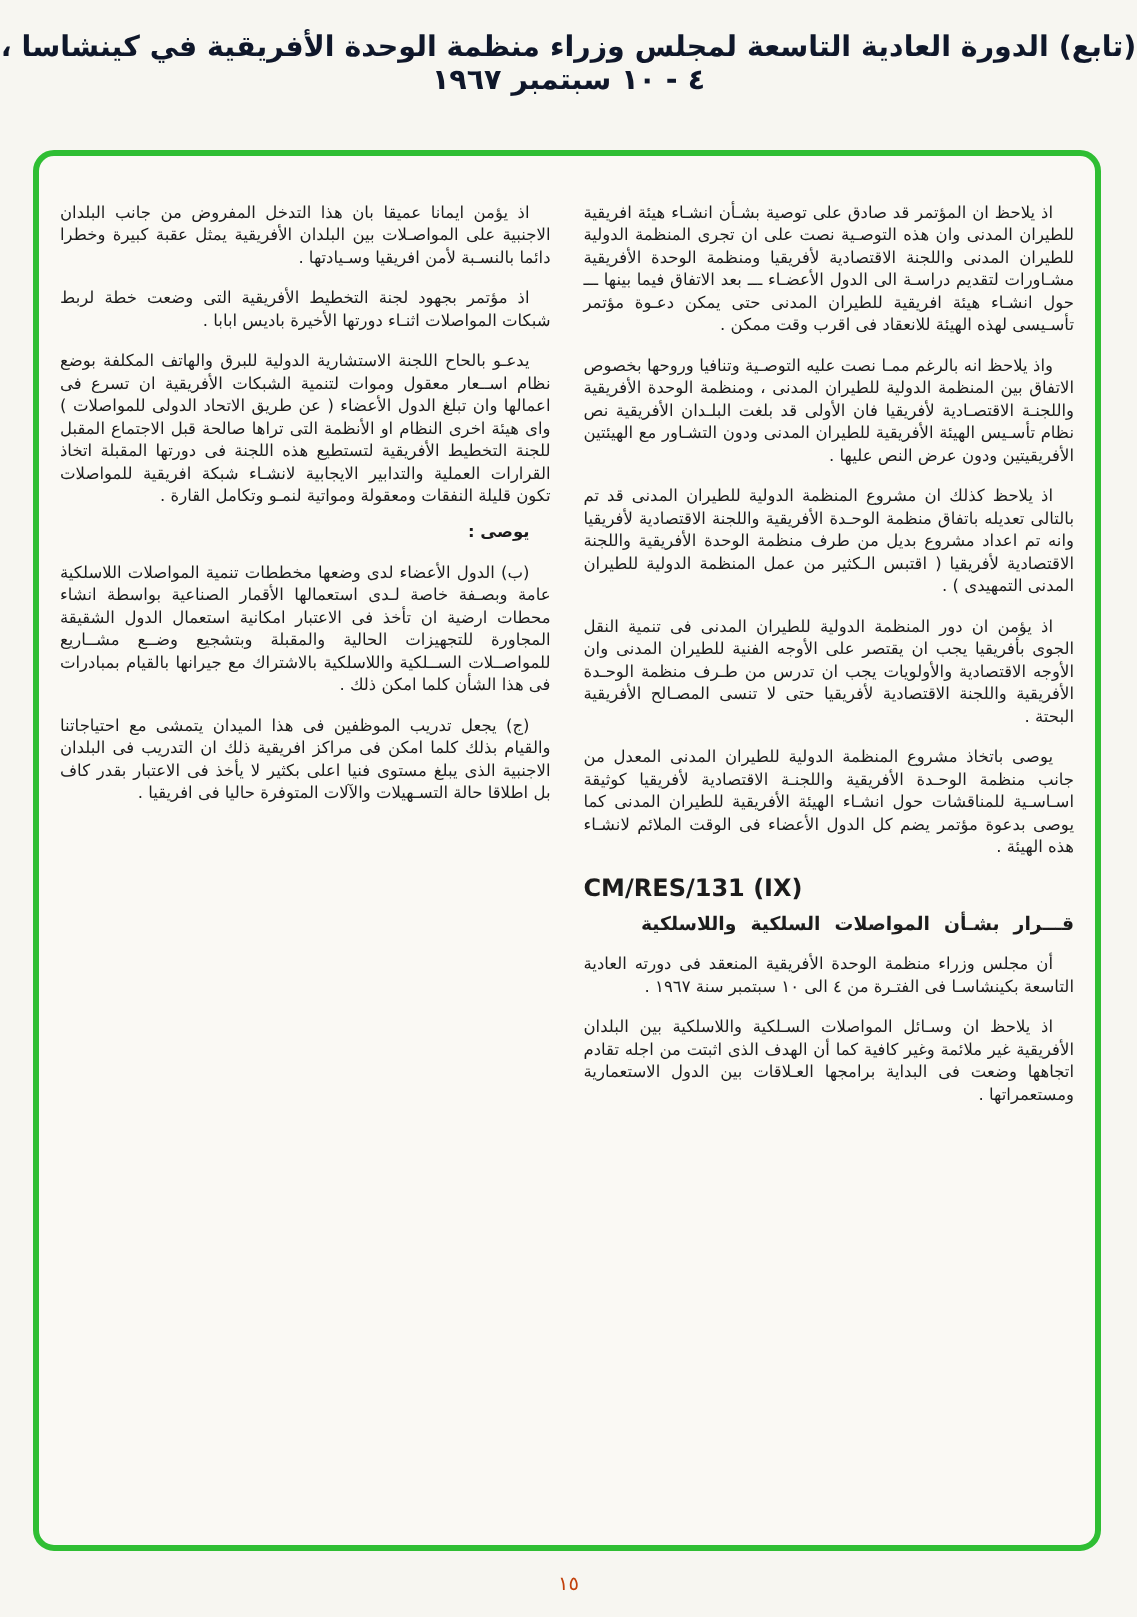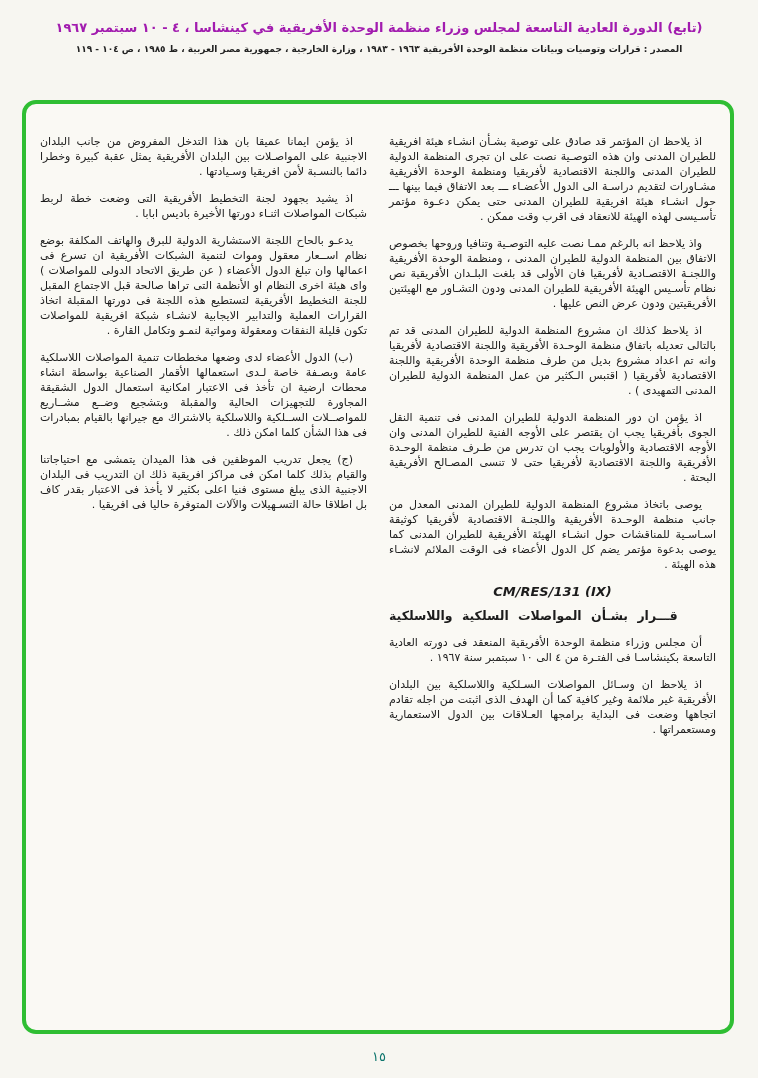--- a/index.html
+++ b/index.html
@@ -14,23 +14,23 @@
     color: #1c1c1c;
     position: relative;
     overflow: hidden;
   }
   .header {
     direction: rtl;
     text-align: center;
     padding-top: 20px;
   }
   .header-title {
-    font-size: 13px;
+    font-size: 19px;
     font-weight: bold;
-    color: #a21caf;
+    color: #0f172a;
   }
   .header-source {
     font-size: 9px;
     font-weight: bold;
     margin-top: 9px;
     color: #222;
   }
   .frame {
     position: absolute;
     left: 22px;
@@ -56,76 +56,75 @@
     text-align: justify;
     font-size: 11px;
     line-height: 15px;
   }
   .col p {
     margin: 12px 0 9px 0;
     text-indent: 14px;
   }
   .res-code {
     direction: ltr;
-    text-align: center;
+    text-align: left;
     font-weight: bold;
-    font-size: 13px;
+    font-size: 16px;
     margin: 16px 0 12px 0;
     text-indent: 0 !important;
-    font-style: italic;
   }
   .res-title {
     font-weight: bold;
     font-size: 12.5px;
-    text-align: left;
+    text-align: right;
     word-spacing: 5px;
     margin: 0 0 12px 0 !important;
     text-indent: 0 !important;
   }
   .recommends {
     font-weight: bold;
     margin: 4px 0 9px 0 !important;
   }
   .page-number {
     position: absolute;
     bottom: 14px;
     left: 0;
     width: 100%;
     text-align: center;
     font-size: 13px;
-    color: #0f766e;
+    color: #c2410c;
   }
 </style>
 </head>
 <body>
 
 <div class="header">
   <div class="header-title">(تابع) الدورة العادية التاسعة لمجلس وزراء منظمة الوحدة الأفريقية في كينشاسا ، ٤ - ١٠ سبتمبر ١٩٦٧</div>
-  <div class="header-source">المصدر : قرارات وتوصيات وبيانات منظمة الوحدة الأفريقية ١٩٦٣ - ١٩٨٣ ، وزارة الخارجية ، جمهورية مصر العربية ، ط ١٩٨٥ ، ص ١٠٤ - ١١٩</div>
 </div>
 
 <div class="frame">
   <div class="columns">
 
     <div class="col">
       <p>اذ يلاحظ ان المؤتمر قد صادق على توصية بشـأن انشـاء هيئة افريقية للطيران المدنى وان هذه التوصـية نصت على ان تجرى المنظمة الدولية للطيران المدنى واللجنة الاقتصادية لأفريقيا ومنظمة الوحدة الأفريقية مشـاورات لتقديم دراسـة الى الدول الأعضـاء ـــ بعد الاتفاق فيما بينها ـــ حول انشـاء هيئة افريقية للطيران المدنى حتى يمكن دعـوة مؤتمر تأسـيسى لهذه الهيئة للانعقاد فى اقرب وقت ممكن .</p>
       <p>واذ يلاحظ انه بالرغم ممـا نصت عليه التوصـية وتنافيا وروحها بخصوص الاتفاق بين المنظمة الدولية للطيران المدنى ، ومنظمة الوحدة الأفريقية واللجنـة الاقتصـادية لأفريقيا فان الأولى قد بلغت البلـدان الأفريقية نص نظام تأسـيس الهيئة الأفريقية للطيران المدنى ودون التشـاور مع الهيئتين الأفريقيتين ودون عرض النص عليها .</p>
       <p>اذ يلاحظ كذلك ان مشروع المنظمة الدولية للطيران المدنى قد تم بالتالى تعديله باتفاق منظمة الوحـدة الأفريقية واللجنة الاقتصادية لأفريقيا وانه تم اعداد مشروع بديل من طرف منظمة الوحدة الأفريقية واللجنة الاقتصادية لأفريقيا ( اقتبس الـكثير من عمل المنظمة الدولية للطيران المدنى التمهيدى ) .</p>
       <p>اذ يؤمن ان دور المنظمة الدولية للطيران المدنى فى تنمية النقل الجوى بأفريقيا يجب ان يقتصر على الأوجه الفنية للطيران المدنى وان الأوجه الاقتصادية والأولويات يجب ان تدرس من طـرف منظمة الوحـدة الأفريقية واللجنة الاقتصادية لأفريقيا حتى لا تنسى المصـالح الأفريقية البحتة .</p>
       <p>يوصى باتخاذ مشروع المنظمة الدولية للطيران المدنى المعدل من جانب منظمة الوحـدة الأفريقية واللجنـة الاقتصادية لأفريقيا كوثيقة اسـاسـية للمناقشات حول انشـاء الهيئة الأفريقية للطيران المدنى كما يوصى بدعوة مؤتمر يضم كل الدول الأعضاء فى الوقت الملائم لانشـاء هذه الهيئة .</p>
       <p class="res-code">CM/RES/131  (IX)</p>
       <p class="res-title">قـــرار بشـأن المواصلات السلكية واللاسلكية</p>
       <p>أن مجلس وزراء منظمة الوحدة الأفريقية المنعقد فى دورته العادية التاسعة بكينشاسـا فى الفتـرة من ٤ الى ١٠ سبتمبر سنة ١٩٦٧ .</p>
       <p>اذ يلاحظ ان وسـائل المواصلات السـلكية واللاسلكية بين البلدان الأفريقية غير ملائمة وغير كافية كما أن الهدف الذى اثبتت من اجله تقادم اتجاهها وضعت فى البداية برامجها العـلاقات بين الدول الاستعمارية ومستعمراتها .</p>
     </div>
 
     <div class="col">
       <p>اذ يؤمن ايمانا عميقا بان هذا التدخل المفروض من جانب البلدان الاجنبية على المواصـلات بين البلدان الأفريقية يمثل عقبة كبيرة وخطرا دائما بالنسـبة لأمن افريقيا وسـيادتها .</p>
-      <p>اذ يشيد بجهود لجنة التخطيط الأفريقية التى وضعت خطة لربط شبكات المواصلات اثنـاء دورتها الأخيرة باديس ابابا .</p>
+      <p>اذ مؤتمر بجهود لجنة التخطيط الأفريقية التى وضعت خطة لربط شبكات المواصلات اثنـاء دورتها الأخيرة باديس ابابا .</p>
       <p>يدعـو بالحاح اللجنة الاستشارية الدولية للبرق والهاتف المكلفة بوضع نظام اســعار معقول وموات لتنمية الشبكات الأفريقية ان تسرع فى اعمالها وان تبلغ الدول الأعضاء ( عن طريق الاتحاد الدولى للمواصلات ) واى هيئة اخرى النظام او الأنظمة التى تراها صالحة قبل الاجتماع المقبل للجنة التخطيط الأفريقية لتستطيع هذه اللجنة فى دورتها المقبلة اتخاذ القرارات العملية والتدابير الايجابية لانشـاء شبكة افريقية للمواصلات تكون قليلة النفقات ومعقولة ومواتية لنمـو وتكامل القارة .</p>
+      <p class="recommends">يوصى :</p>
       <p>(ب) الدول الأعضاء لدى وضعها مخططات تنمية المواصلات اللاسلكية عامة وبصـفة خاصة لـدى استعمالها الأقمار الصناعية بواسطة انشاء محطات ارضية ان تأخذ فى الاعتبار امكانية استعمال الدول الشقيقة المجاورة للتجهيزات الحالية والمقبلة وبتشجيع وضــع مشــاريع للمواصــلات الســلكية واللاسلكية بالاشتراك مع جيرانها بالقيام بمبادرات فى هذا الشأن كلما امكن ذلك .</p>
       <p>(ج) يجعل تدريب الموظفين فى هذا الميدان يتمشى مع احتياجاتنا والقيام بذلك كلما امكن فى مراكز افريقية ذلك ان التدريب فى البلدان الاجنبية الذى يبلغ مستوى فنيا اعلى بكثير لا يأخذ فى الاعتبار بقدر كاف بل اطلاقا حالة التسـهيلات والآلات المتوفرة حاليا فى افريقيا .</p>
     </div>
 
   </div>
 </div>
 
 <div class="page-number">١٥</div>
 
 </body></html>

